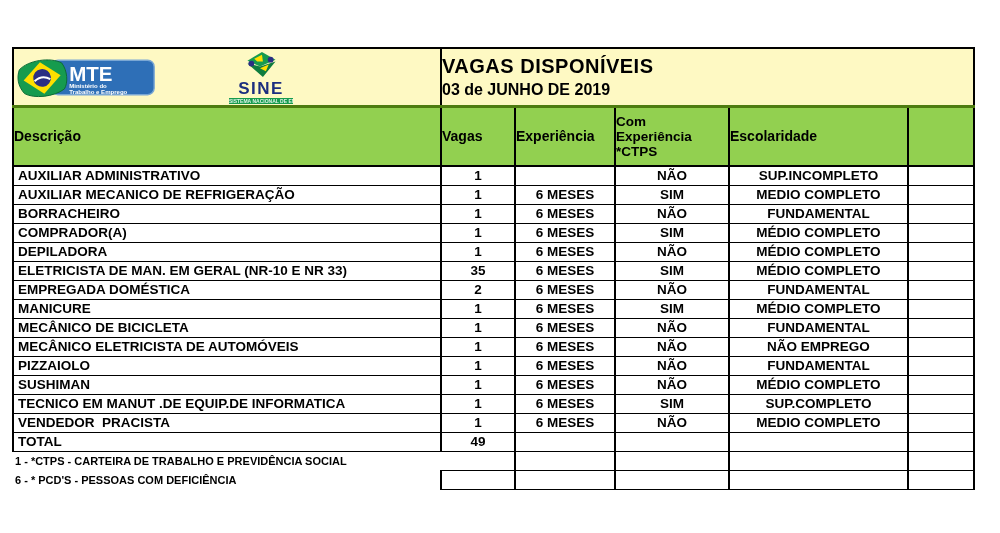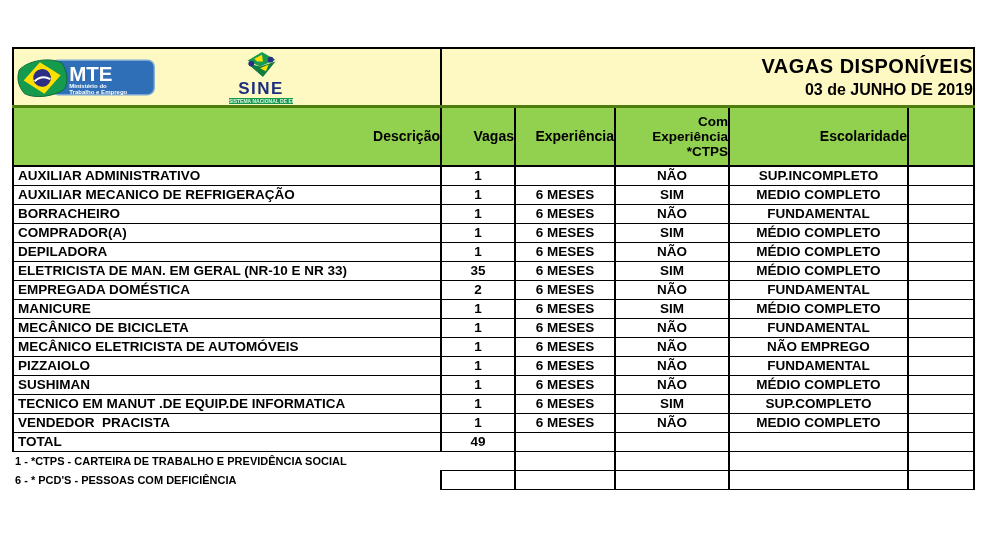--- a/index.html
+++ b/index.html
@@ -20,30 +20,30 @@
     border-left-width: 2px;
     border-right-width: 2px;
     overflow: hidden;
     vertical-align: middle;
   }
 
   
   .row-banner { height: 58px; }
   .row-banner td { border-top: 2px solid #000; border-bottom: 3px solid #4d7c0f; background: #fef9c3; }
   .logo-cell { position: relative; }
-  .title-cell { text-align: right; padding-left: 20px; }
+  .title-cell { text-align: left; }
   .title { font-size: 20px; letter-spacing: 0.5px; }
   .date  { font-size: 16px; margin-top: 3px; }
 
   
   .row-header { height: 60px; }
   .row-header th {
     background: var(--header-green, #92d050);
     font-size: 14px;
-    text-align: right;
+    text-align: left;
     border-bottom: 2px solid #000;
   }
   th.pre { white-space: pre-line; line-height: 15px; font-size: 13.5px; }
 
   
   .row-data, .row-total, .row-note { height: 19px; }
   td { font-size: 13.5px; }
   td.desc { text-align: left; padding-left: 4px; white-space: pre; }
   td.center { text-align: center; }
 

